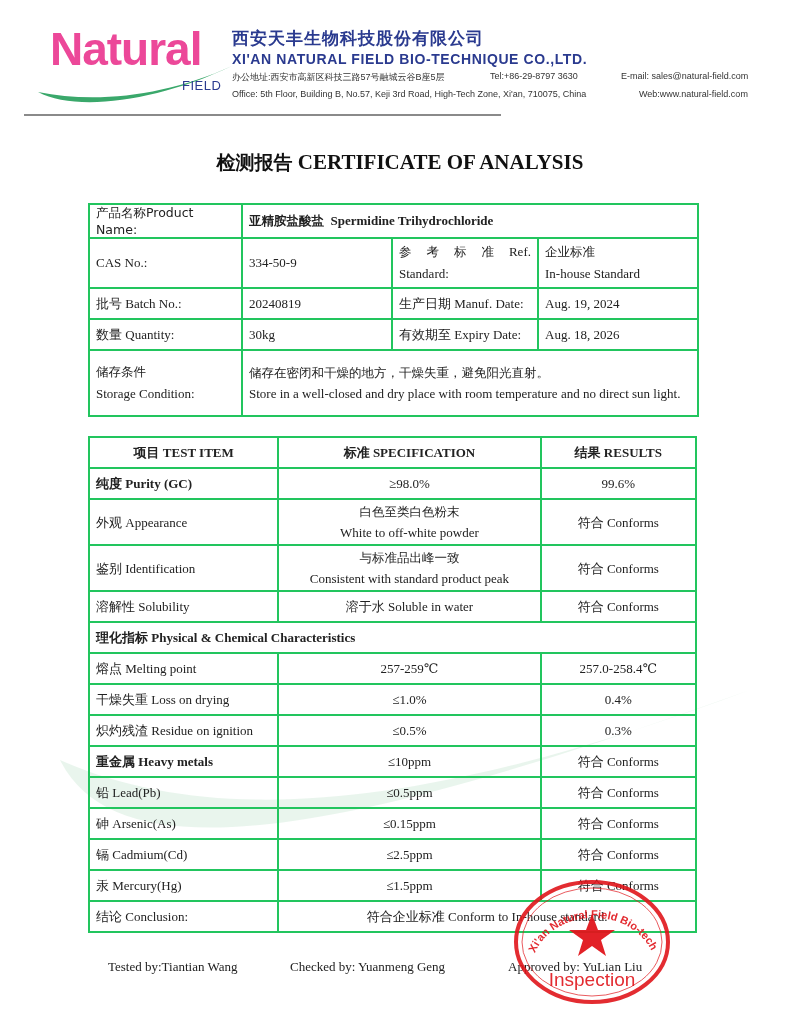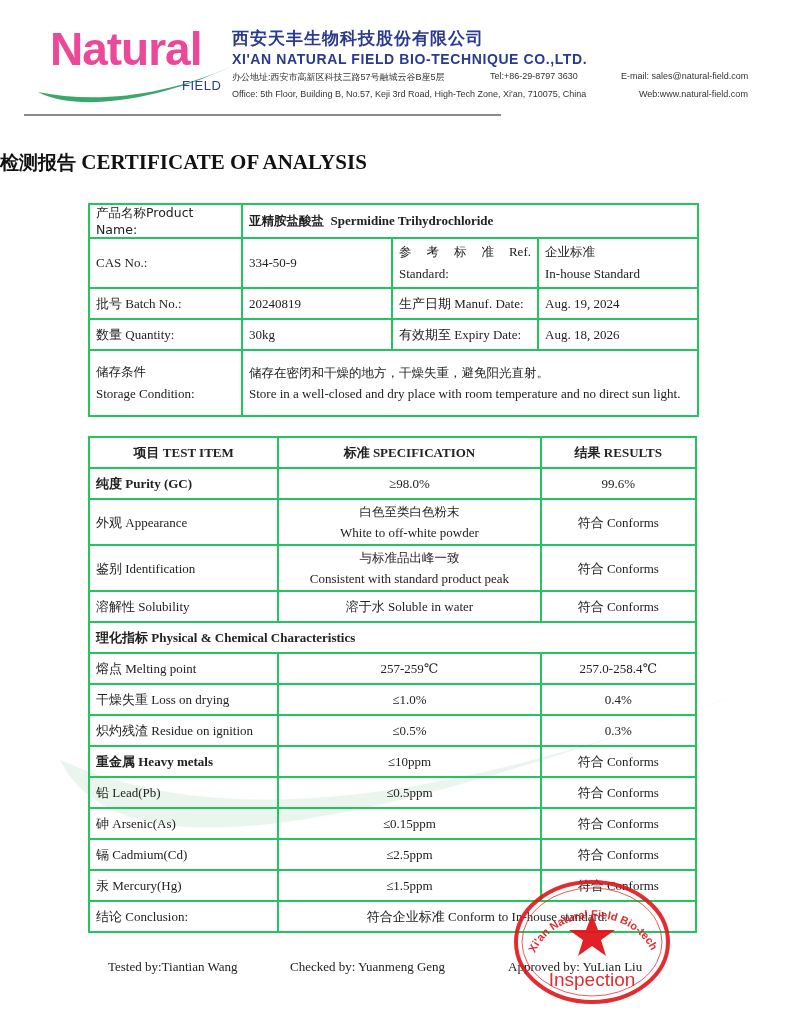--- a/index.html
+++ b/index.html
@@ -21,21 +21,21 @@
     font-weight: bold; font-size: 14px; color: #2a3a8f; letter-spacing: 0.6px; }
   .info-line { position: absolute; left: 232px; font-family: "Liberation Sans", "DejaVu Sans", sans-serif;
     font-size: 9px; color: #333; white-space: nowrap; }
   .info-line.l1 { top: 71px; }
   .info-line.l2 { top: 89px; }
   .info-line span { position: absolute; top: 0; white-space: nowrap; }
   .header-rule { position: absolute; left: 24px; top: 114px; width: 477px; height: 2px; background: #8a8a8a; }
   .header-rule { width: 477px; }
 
   
-  .doc-title { position: absolute; left: 0; top: 150px; width: 800px; text-align: left;
+  .doc-title { position: absolute; left: 0; top: 150px; width: 800px; text-align: center;
     font-size: 21px; font-weight: bold; color: #111; }
   .doc-title .cn { font-family: "DejaVu Sans", sans-serif; font-size: 19px; }
 
   
   table { position: absolute; border-collapse: collapse; background: transparent; }
   td, th { border: 2px solid #22c55e; font-size: 13px; font-weight: normal; color: #222; padding: 0 6px; vertical-align: middle; }
   .cn { font-family: "DejaVu Sans", sans-serif; font-size: 12.5px; }
 
   .info-table { left: 88px; top: 203px; width: 611px; }
   .info-table td { height: 31px; }

